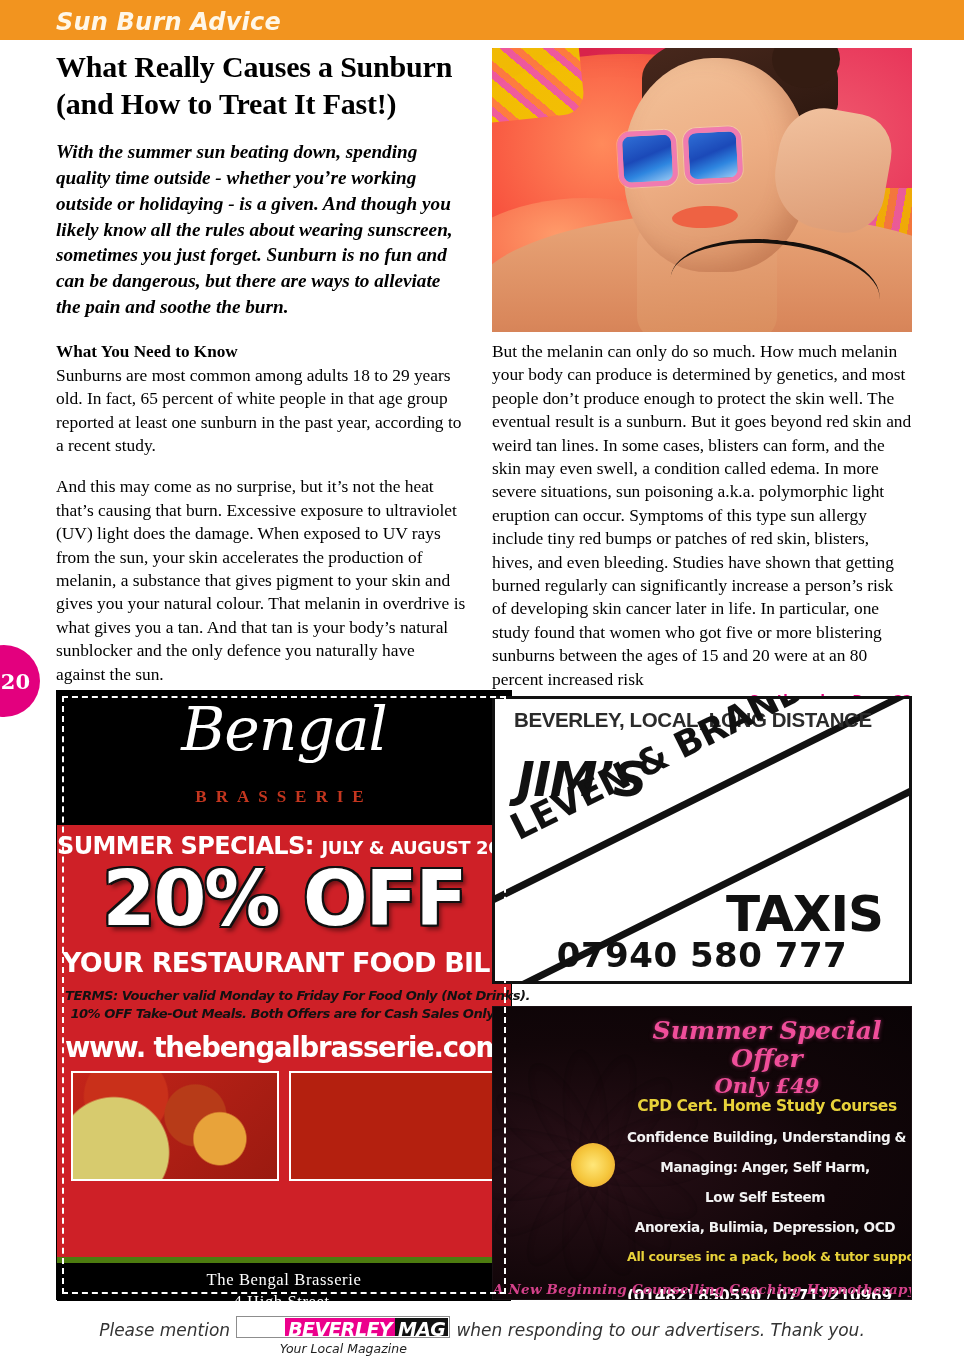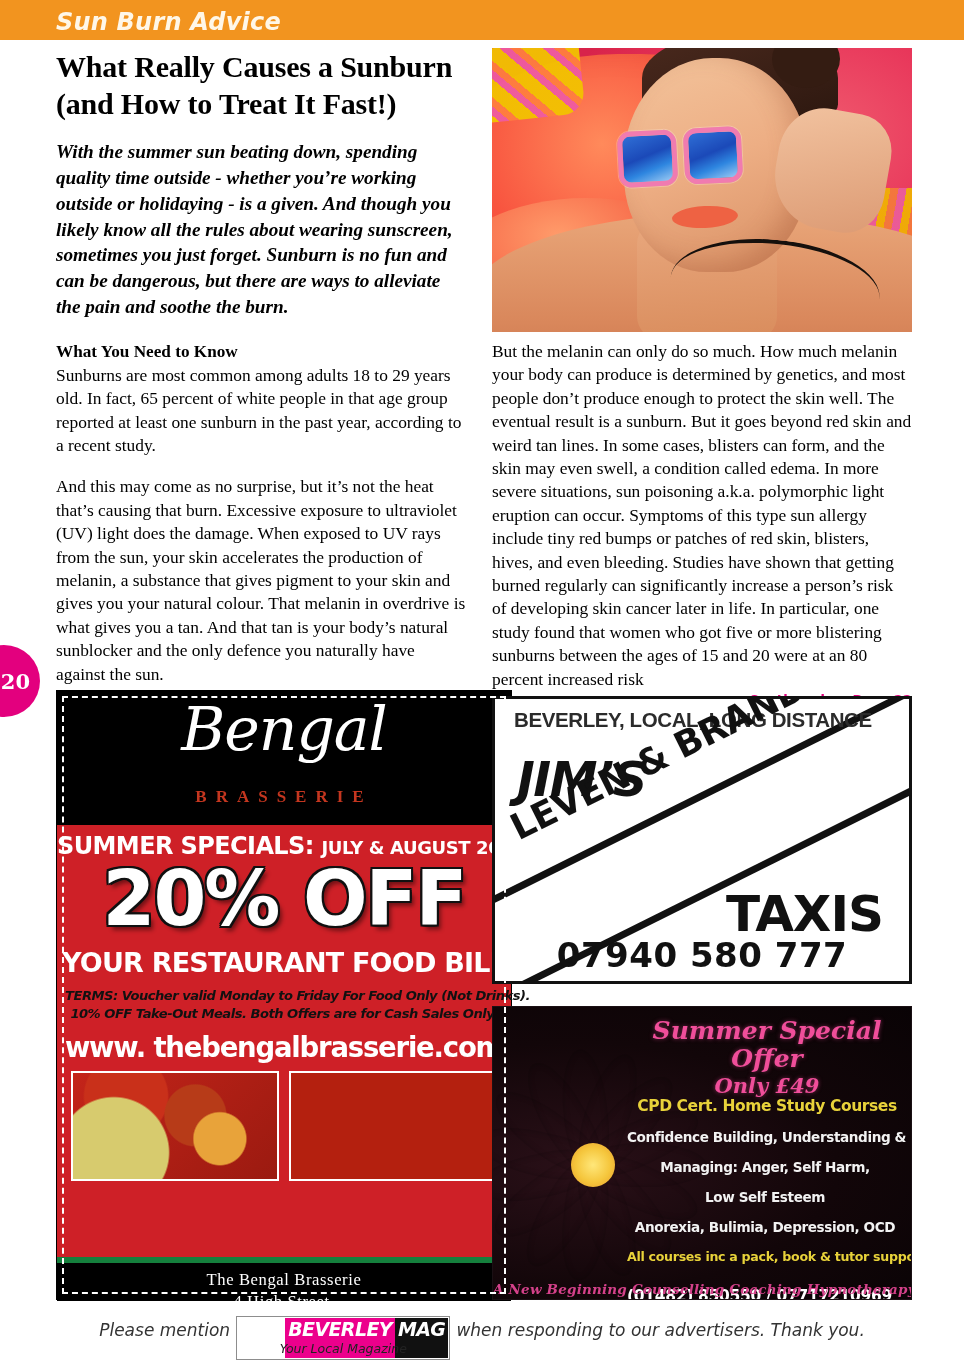--- a/index.html
+++ b/index.html
@@ -235,21 +235,21 @@
     transform: rotate(6deg);
   }
 
   
   .ad { position: absolute; }
 
   
   #ad-bengal {
     left: 56px; top: 690px;
     width: 456px; height: 610px;
-    background: #15803d;
+    background: #4d7c0f;
     border: 1px solid #000;
   }
   .bengal-dash {
     position: absolute;
     left: 5px; top: 5px; right: 5px; bottom: 5px;
     border: 2px dashed #ffffff;
     pointer-events: none;
     z-index: 10;
   }
   .bengal-logo-zone {
@@ -605,21 +605,21 @@
     color: #333333;
     line-height: 28px;
   }
   .footer-logo {
     position: relative;
     display: inline-block;
     border: 1px solid #8d8d8d;
     padding: 1px;
     background: #fff;
   }
-  .fl-row { display: flex; height: 40px; margin-left: 47px; }
+  .fl-row { display: flex; height: 18px; margin-left: 47px; }
   .fl-bev {
     background: #EC008C;
     color: #ffffff;
     font-family: "DejaVu Sans", sans-serif;
     font-weight: bold;
     font-style: italic;
     font-size: 19px;
     line-height: 22px;
     padding: 0 3px;
     letter-spacing: -0.6px;

